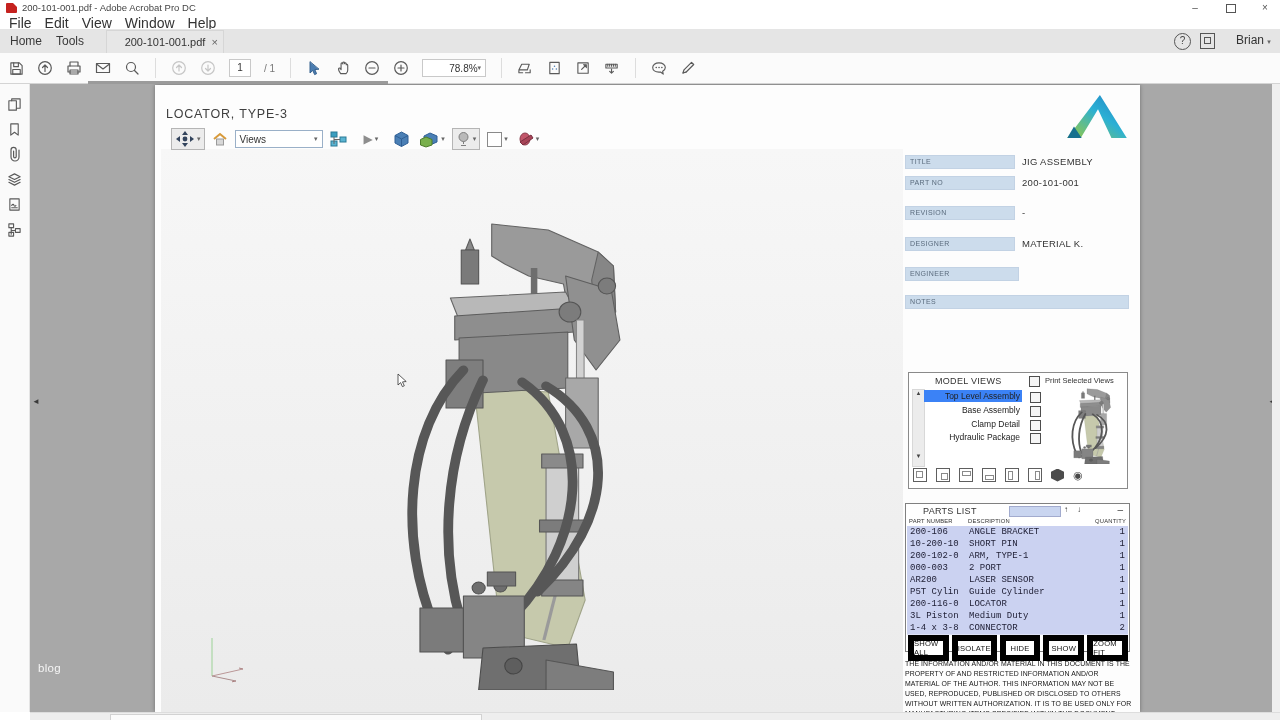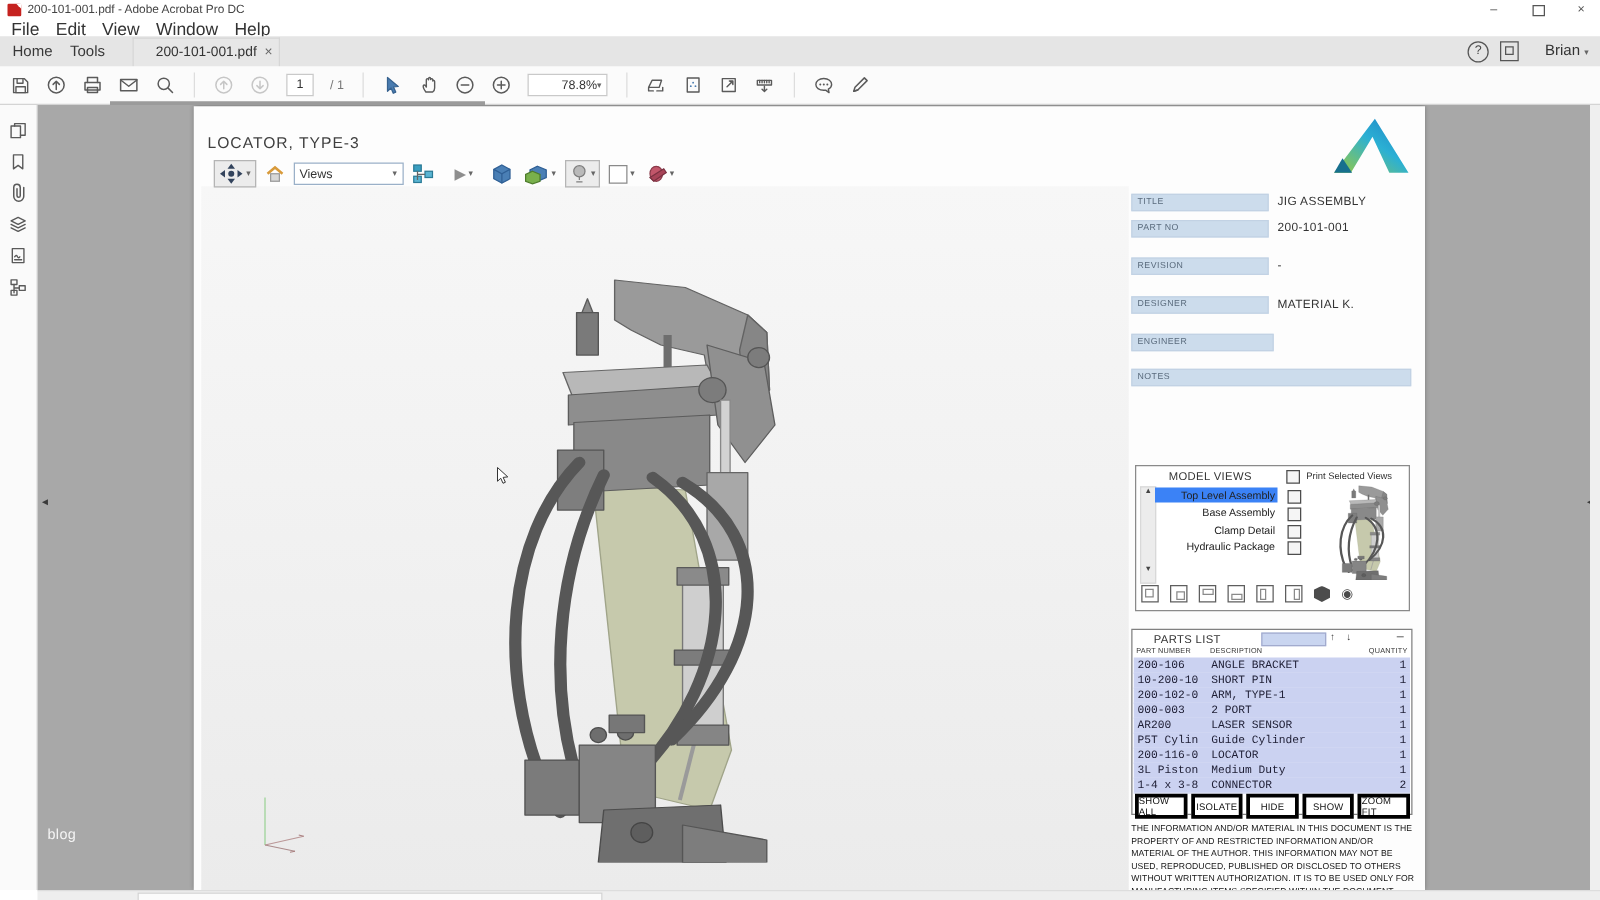--- a/index.html
+++ b/index.html
@@ -62,21 +62,21 @@
   #pl-title{position:absolute;left:17px;top:2px;font-size:9px;font-weight:normal;color:#333;letter-spacing:.3px}
   #pl-search{position:absolute;left:103px;top:2px;width:50px;height:9px;background:#c9d5f0;border:1px solid #a2abce}
   .plsort{position:absolute;top:1px;font-size:8px;color:#333}
   #pl-min{position:absolute;right:6px;top:0;font-size:10px;color:#444}
   .plcolh{position:absolute;top:14px;font-size:5.8px;color:#333;letter-spacing:.2px}
   .prow{position:absolute;left:1px;width:221px;height:12px;background:#cbd2f1;border-bottom:1px solid #dde1f6;font-family:"Liberation Mono",monospace;font-size:9px;color:#1d1d33;line-height:12px}
   .prow .c1{position:absolute;left:3px;width:57px;overflow:hidden;white-space:nowrap}
   .prow .c2{position:absolute;left:62px;width:138px;overflow:hidden;white-space:nowrap}
   .prow .c3{position:absolute;right:3px;text-align:right}
   #pl-btns{position:absolute;left:2px;top:131px;width:220px;display:flex;gap:3px}
-  .plbtn{height:14px;border:3px solid #000000;background:#fff;font-size:7.6px;color:#111;display:flex;align-items:center;justify-content:center;flex:1;letter-spacing:.2px}
+  .plbtn{height:14px;border:6px solid #000000;background:#fff;font-size:7.6px;color:#111;display:flex;align-items:center;justify-content:center;flex:1;letter-spacing:.2px}
   #disclaimer{position:absolute;left:750px;top:574px;width:228px;font-size:6.9px;line-height:1.44;color:#151515;letter-spacing:.1px}
   
   #cursor{position:absolute;left:242px;top:288px}
 </style>
 </head>
 <body>
 
 <svg width="0" height="0" style="position:absolute">
   <defs>
     <linearGradient id="adg" x1="0" y1="1" x2="1" y2="0">

